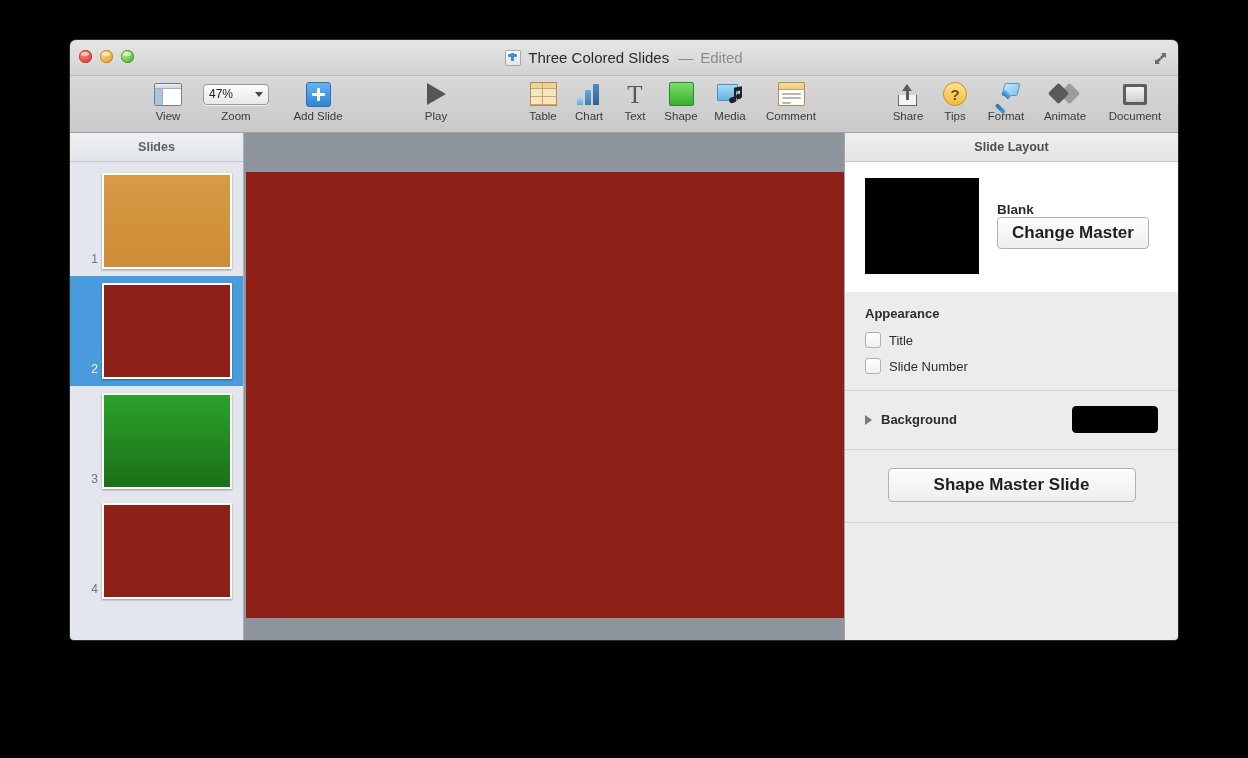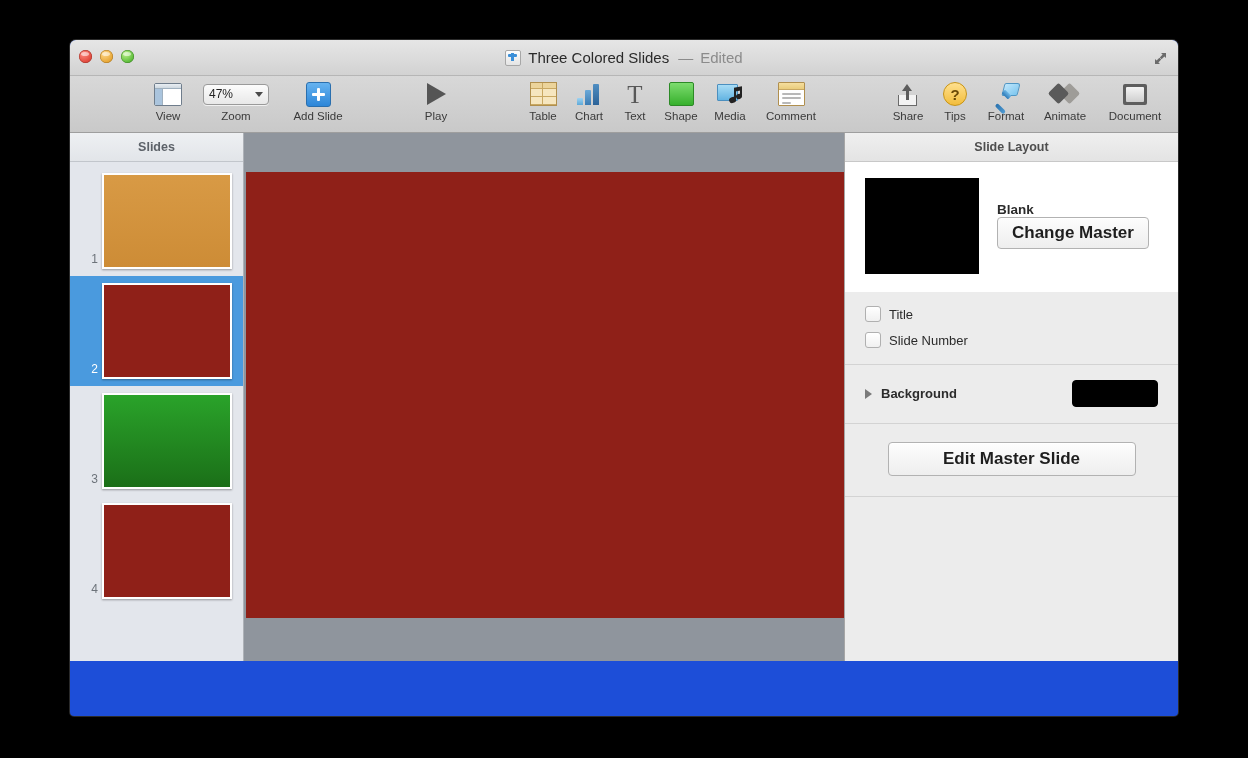--- a/index.html
+++ b/index.html
@@ -11,25 +11,25 @@
     overflow: hidden;
     font-family: "Liberation Sans", sans-serif;
     -webkit-font-smoothing: antialiased;
   }
 
   #app-window {
     position: absolute;
     left: 70px;
     top: 40px;
     width: 1108px;
-    height: 676px;
+    height: 600px;
     border-radius: 6px 6px 4px 4px;
     overflow: hidden;
     box-shadow: 0 0 0 1px #2a2a2a;
-    background: #1d4ed8;
+    background: #15803d;
   }
 
   
   #titlebar {
     position: relative;
     height: 35px;
     background: linear-gradient(to bottom, #e6e6e6 0%, #d2d2d2 100%);
     border-bottom: 1px solid #b6b6b6;
   }
   .traffic-lights {
@@ -765,40 +765,41 @@
 
       <div id="master-section">
         <div id="master-thumb" style="background: rgb(0, 0, 0);"></div>
         <div id="master-right">
           <div id="master-name">Blank</div>
           <button class="btn">Change Master</button>
         </div>
       </div>
 
       <div class="insp-section">
+        <div class="section-title">Appearance</div>
 
         <div class="check-row">
           <div class="checkbox"></div>
           <span class="check-label">Title</span>
         </div>
 
 
         <div class="check-row">
           <div class="checkbox"></div>
           <span class="check-label">Slide Number</span>
         </div>
       </div>
 
       <div id="background-section" class="insp-section">
         <div class="disclosure"></div>
         <span id="bg-label">Background</span>
         <div id="bg-swatch" style="background: rgb(0, 0, 0);"></div>
       </div>
 
       <div id="editmaster-section">
-        <button class="btn" id="edit-master-btn">Edit Master Slide</button>
+        <button class="btn" id="edit-master-btn">Shape Master Slide</button>
       </div>
 
       <div id="insp-filler"></div>
     </div>
 
   </div>
 </div>
 
 </body></html>

